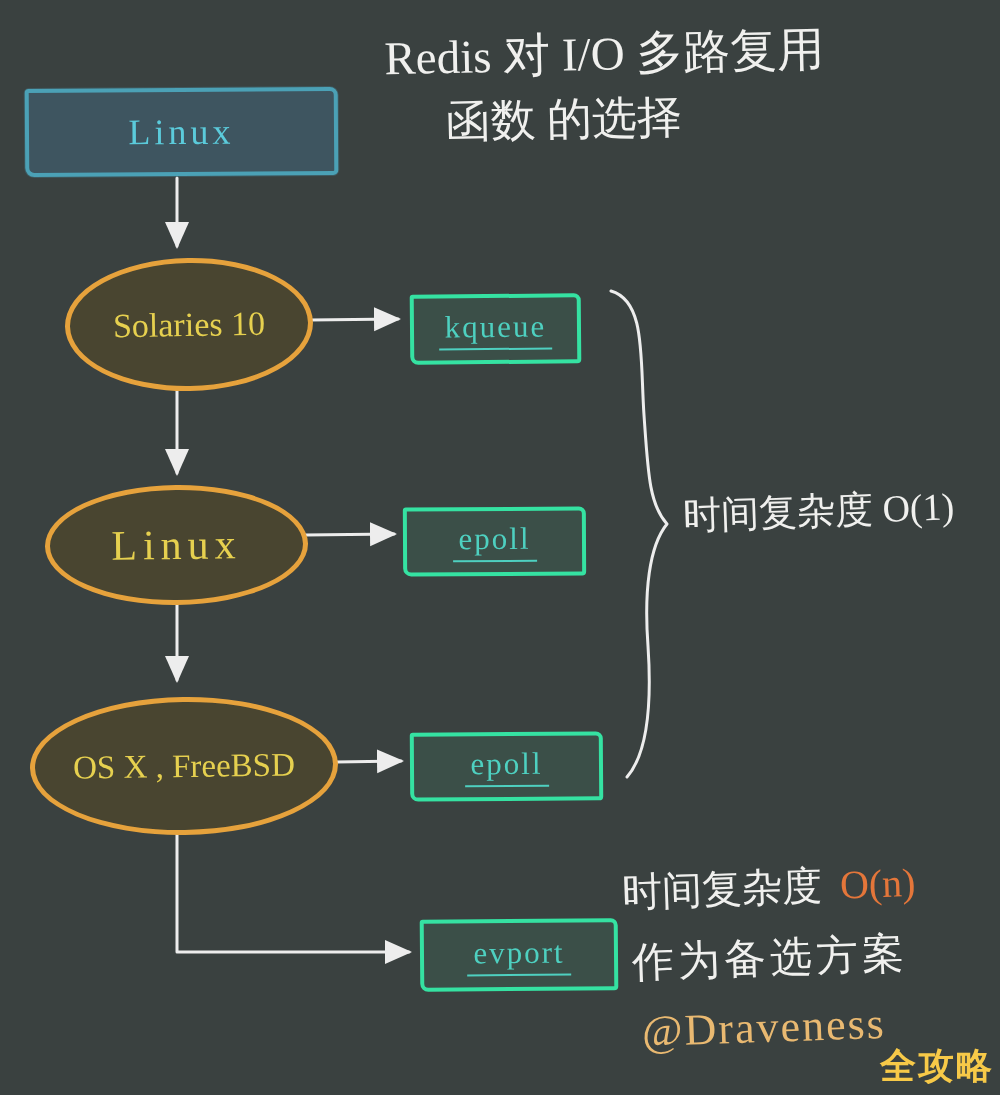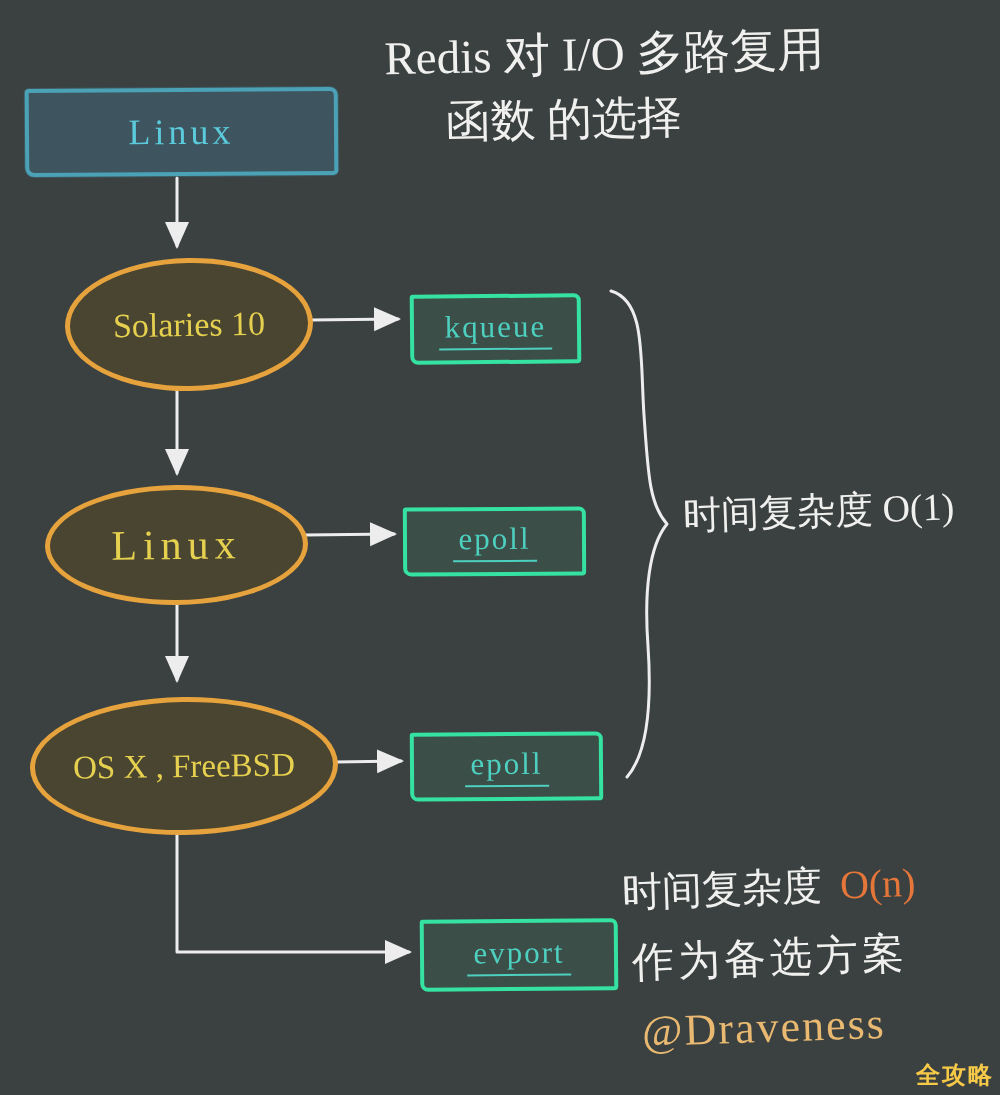--- a/index.html
+++ b/index.html
@@ -95,21 +95,21 @@
     color:var(--white-text);font-size:42px;
     transform:rotate(-2deg);white-space:nowrap;letter-spacing:4px;
   }
   .credit-label{
     left:642px;top:1002px;
     color:var(--credit-text);font-size:44px;
     transform:rotate(-2deg);white-space:nowrap;letter-spacing:2px;
   }
   .watermark{
     right:6px;bottom:4px;
-    color:var(--watermark-text);font-size:24px;font-weight:bold;
+    color:var(--watermark-text);font-size:36px;font-weight:bold;
     font-family:"Liberation Sans",sans-serif;
     letter-spacing:2px;
   }
 </style>
 </head>
 <body>
 
 <div class="canvas">
 
   <svg class="arrows abs" width="1000" height="1095">

